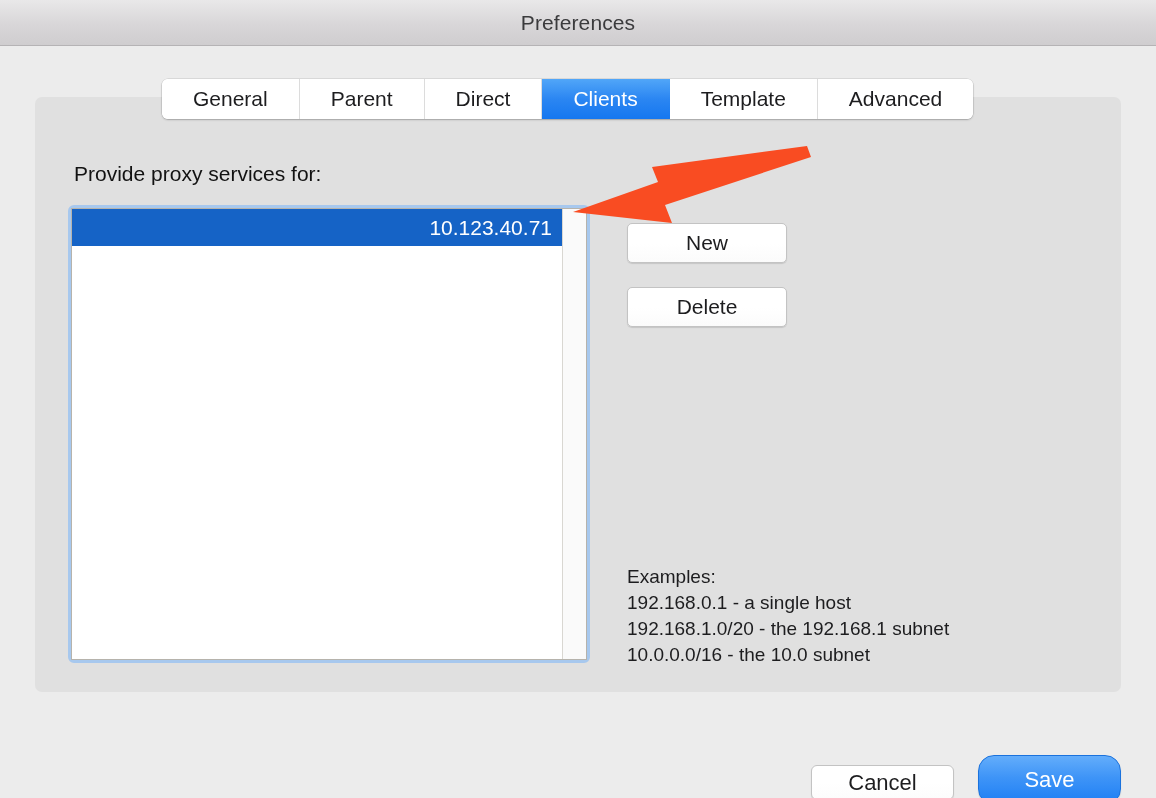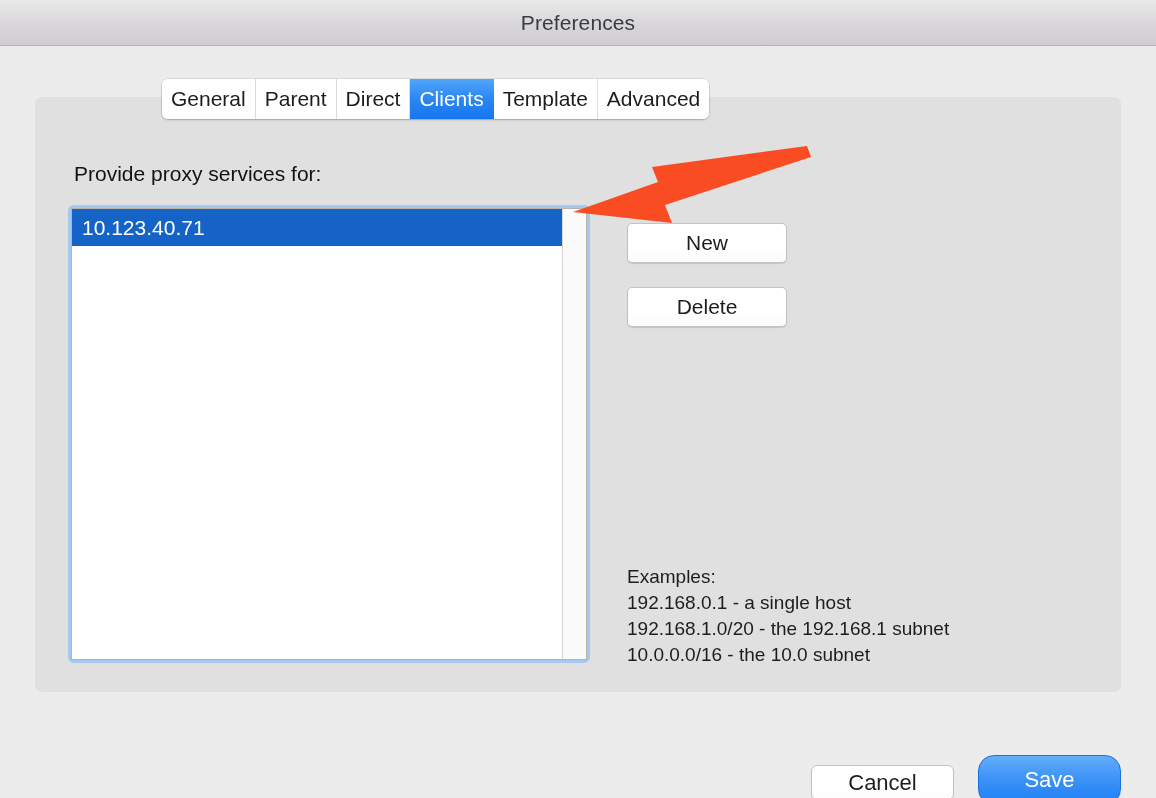--- a/index.html
+++ b/index.html
@@ -54,21 +54,21 @@
     background: #ffffff;
     border-radius: 6px;
     box-shadow: 0 1px 2px rgba(0,0,0,0.22), 0 0 0 0.5px rgba(0,0,0,0.14);
     overflow: hidden;
     z-index: 5;
   }
   .tab {
     display: flex;
     align-items: center;
     justify-content: center;
-    padding: 0 9px;
+    padding: 0 31px;
     height: 40px;
     font-size: 21px;
     color: #1d1d1f;
     background: #ffffff;
     border-right: 1px solid #dcdcdc;
     cursor: default;
     white-space: nowrap;
   }
   .tab:last-child { border-right: none; }
   .tab.active {
@@ -117,20 +117,21 @@
     font-size: 21px;
     color: #1d1d1f;
     white-space: nowrap;
     overflow: hidden;
     text-overflow: ellipsis;
     cursor: default;
   }
   .list-item.selected {
     background: #1563c6;
     color: #ffffff;
+    text-align: right;
   }
   #list-scrollbar {
     flex: 0 0 24px;
     width: 24px;
     background: #fafafa;
     border-left: 1px solid #d9d7d2;
   }
 
   
   .push-button {

